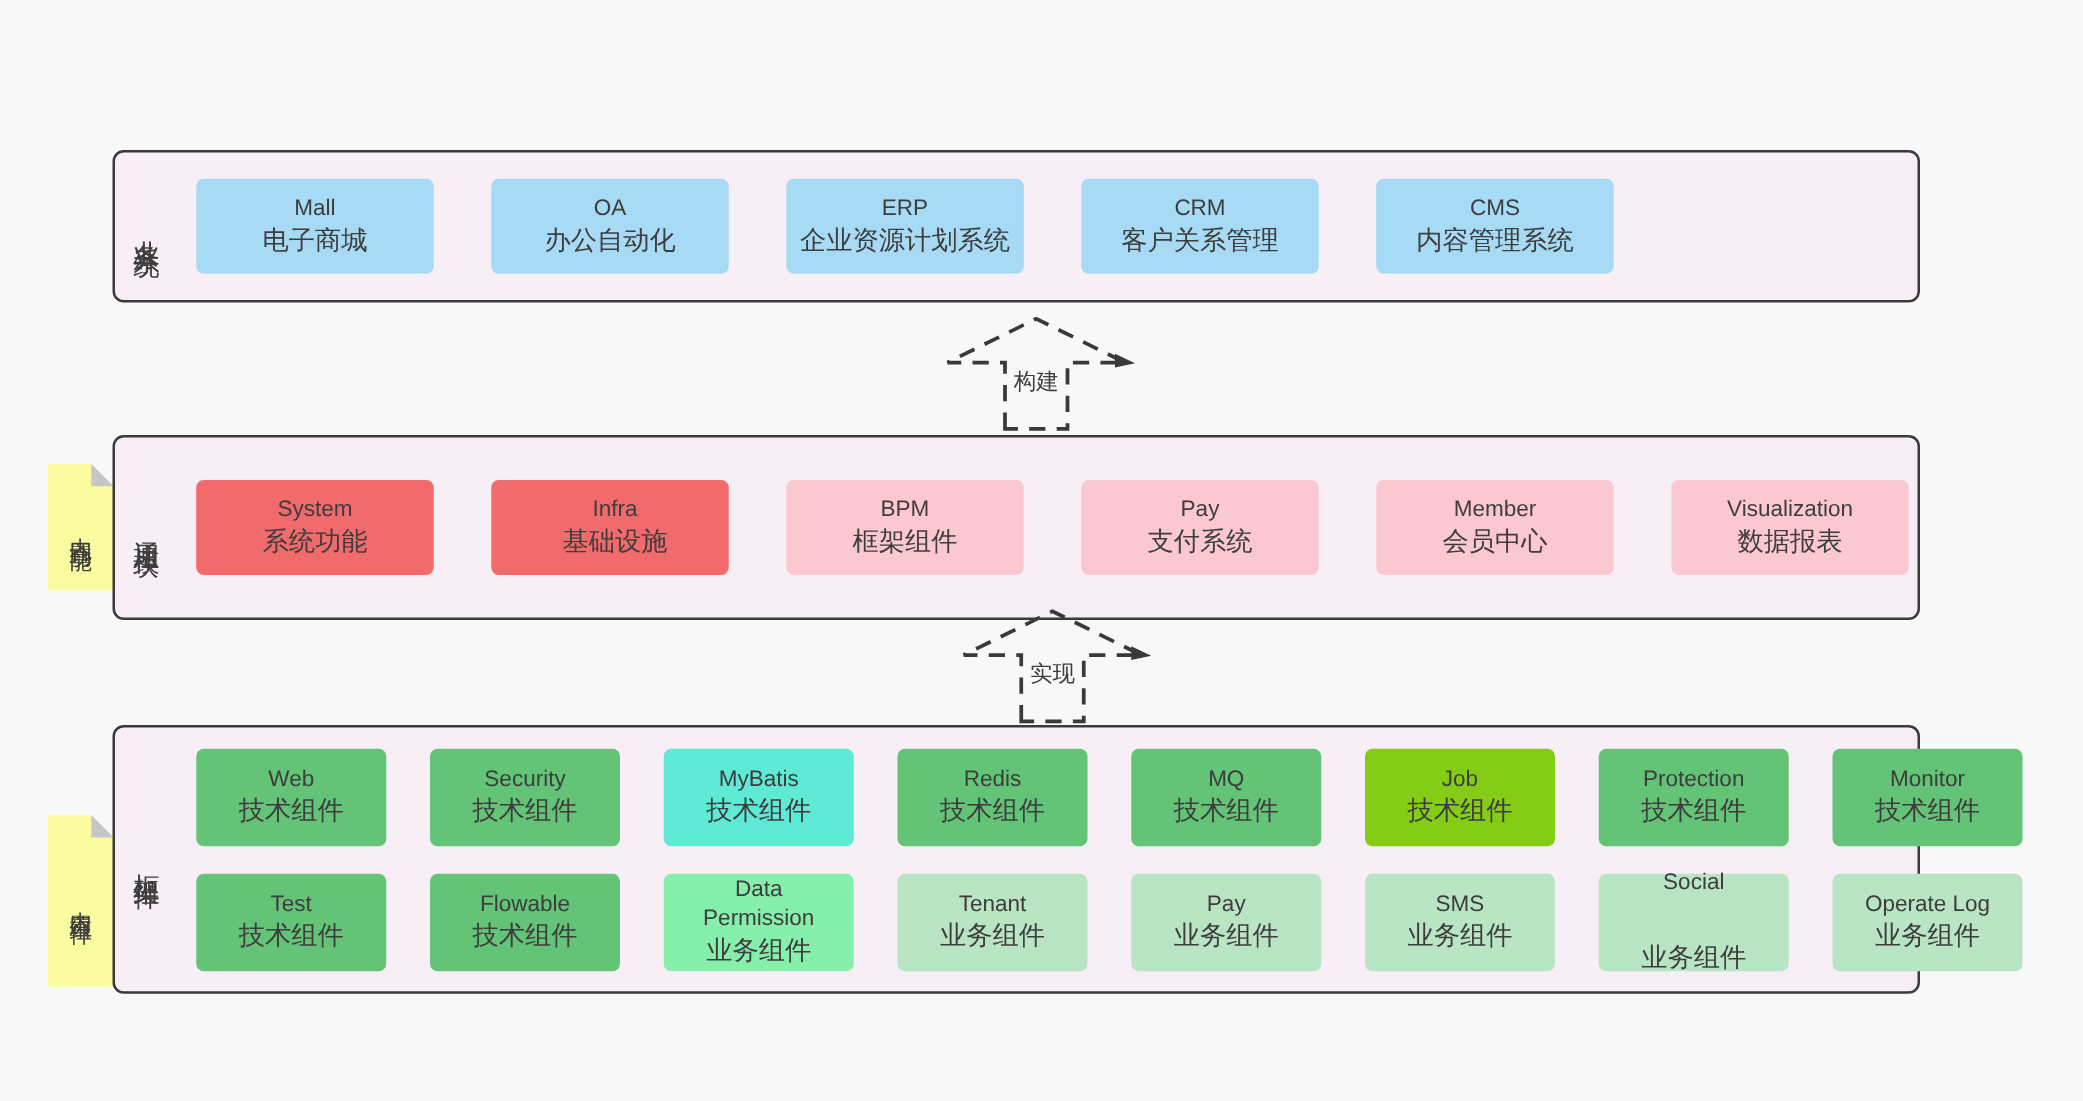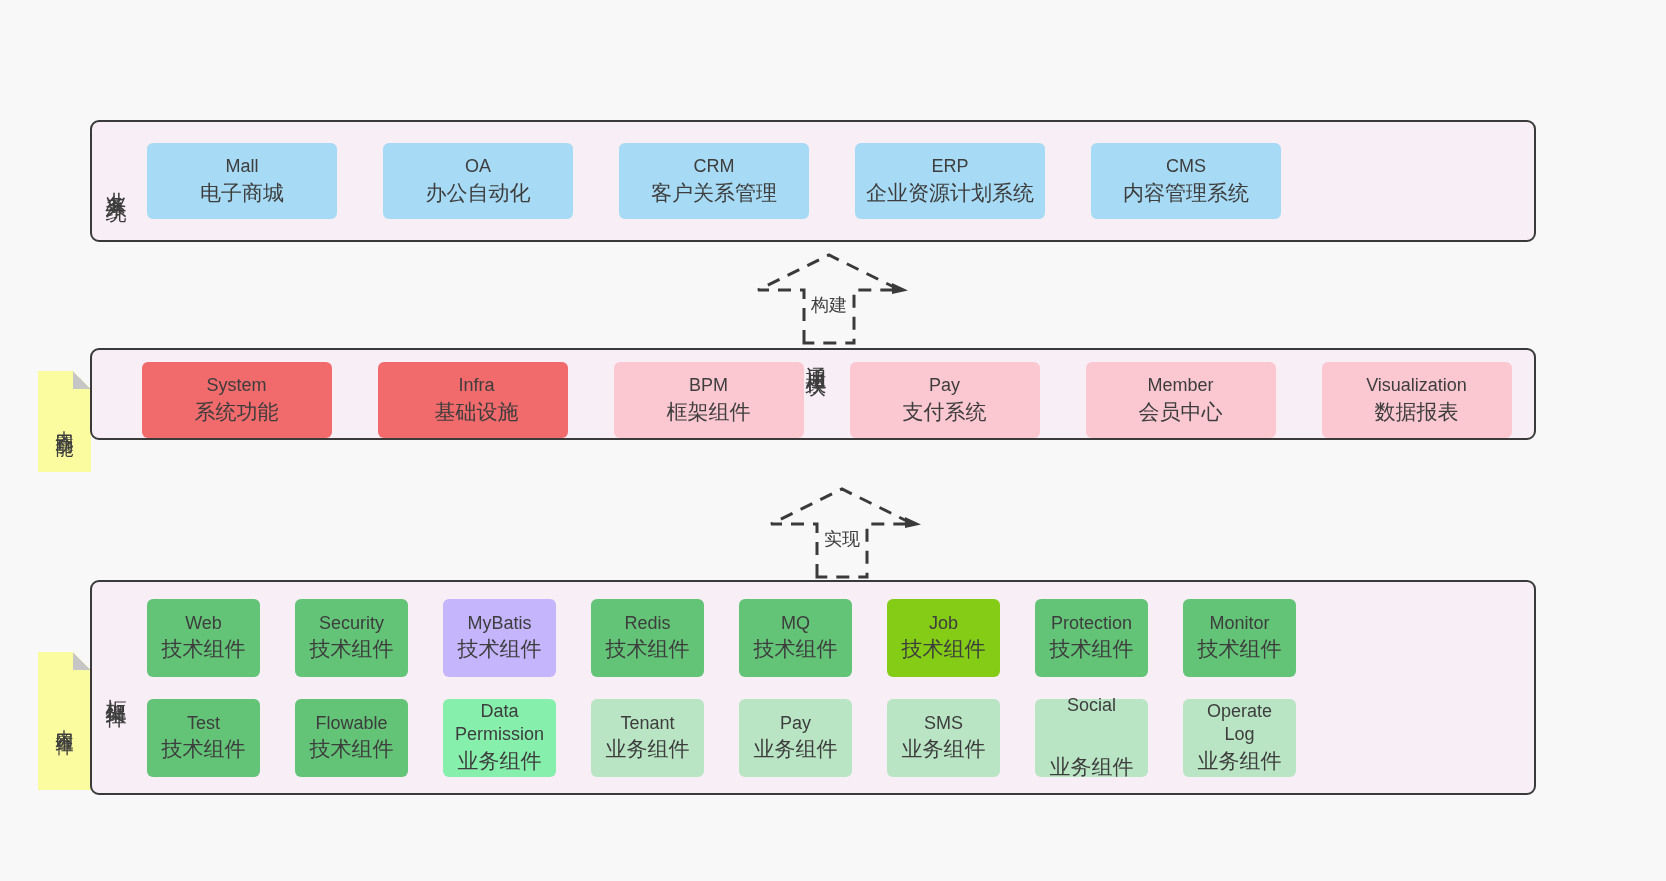--- a/index.html
+++ b/index.html
@@ -12,37 +12,37 @@
   
   .layer {
     position:absolute; left:90px; width:1446px;
     background:#f8eef6;
     border:2px solid #3a3a3a; border-radius:9px;
     box-sizing:border-box;
     display:flex; align-items:center;
     padding-left:14px;
   }
   .layer-0 { top:120px; height:122px; }
-  .layer-1 { top:348px; height:92px;flex-direction:column; }
+  .layer-1 { top:348px; height:148px; }
   .layer-2 { top:580px; height:215px; }
   .layer-label {
     writing-mode:vertical-lr; text-orientation:upright;
     font-size:21px; letter-spacing:3px; line-height:1;
     color:#3d3d3d; flex:none; width:28px; text-align:center;
   }
-  .rows { margin-left:13px; display:flex; flex-direction:column; gap:22px; }
+  .rows { margin-left:23px; display:flex; flex-direction:column; gap:22px; }
   .box-row { display:flex; gap:46px; }
   .layer-2 .box-row { gap:35px; }
   
   .box {
     width:190px; height:76px; border-radius:6px;
     display:flex; flex-direction:column; align-items:center; justify-content:center;
     text-align:center; padding:0 10px; box-sizing:border-box;
   }
-  .layer-2 .box { width:113px; height:78px; }
+  .layer-2 .box { width:152px; height:78px; }
   .box-name { font-size:18px; line-height:1.3; }
   .box-desc { font-size:21px; line-height:1.35; }
   
   .sticky {
     position:absolute; left:38px; width:53px;
     background:#fbfb9f;
     clip-path:polygon(0 0, calc(100% - 18px) 0, 100% 18px, 100% 100%, 0 100%);
     display:flex; align-items:center; justify-content:center;
   }
   .sticky-1 { top:371px; height:101px; }
@@ -79,26 +79,26 @@
         <div class="box-row">
           <div class="box" style="background: rgb(167, 218, 244);">
             <div class="box-name">Mall</div>
             <div class="box-desc">电子商城</div>
           </div>
           <div class="box" style="background: rgb(167, 218, 244);">
             <div class="box-name">OA</div>
             <div class="box-desc">办公自动化</div>
           </div>
           <div class="box" style="background: rgb(167, 218, 244);">
+            <div class="box-name">ERP</div>
+            <div class="box-desc">企业资源计划系统</div>
+          </div>
+          <div class="box" style="background: rgb(167, 218, 244);">
             <div class="box-name">CRM</div>
             <div class="box-desc">客户关系管理</div>
-          </div>
-          <div class="box" style="background: rgb(167, 218, 244);">
-            <div class="box-name">ERP</div>
-            <div class="box-desc">企业资源计划系统</div>
           </div>
           <div class="box" style="background: rgb(167, 218, 244);">
             <div class="box-name">CMS</div>
             <div class="box-desc">内容管理系统</div>
           </div>
         </div>
       </div>
   </section>
 
   <svg class="arrow arrow-0" width="175" height="96" viewBox="0 0 175 96">
@@ -162,21 +162,21 @@
     <div class="rows">
         <div class="box-row">
           <div class="box" style="background: rgb(99, 195, 119);">
             <div class="box-name">Web</div>
             <div class="box-desc">技术组件</div>
           </div>
           <div class="box" style="background: rgb(99, 195, 119);">
             <div class="box-name">Security</div>
             <div class="box-desc">技术组件</div>
           </div>
-          <div class="box" style="background: #c4b5fd;">
+          <div class="box" style="background: #5eead4;">
             <div class="box-name">MyBatis</div>
             <div class="box-desc">技术组件</div>
           </div>
           <div class="box" style="background: rgb(99, 195, 119);">
             <div class="box-name">Redis</div>
             <div class="box-desc">技术组件</div>
           </div>
           <div class="box" style="background: rgb(99, 195, 119);">
             <div class="box-name">MQ</div>
             <div class="box-desc">技术组件</div>

